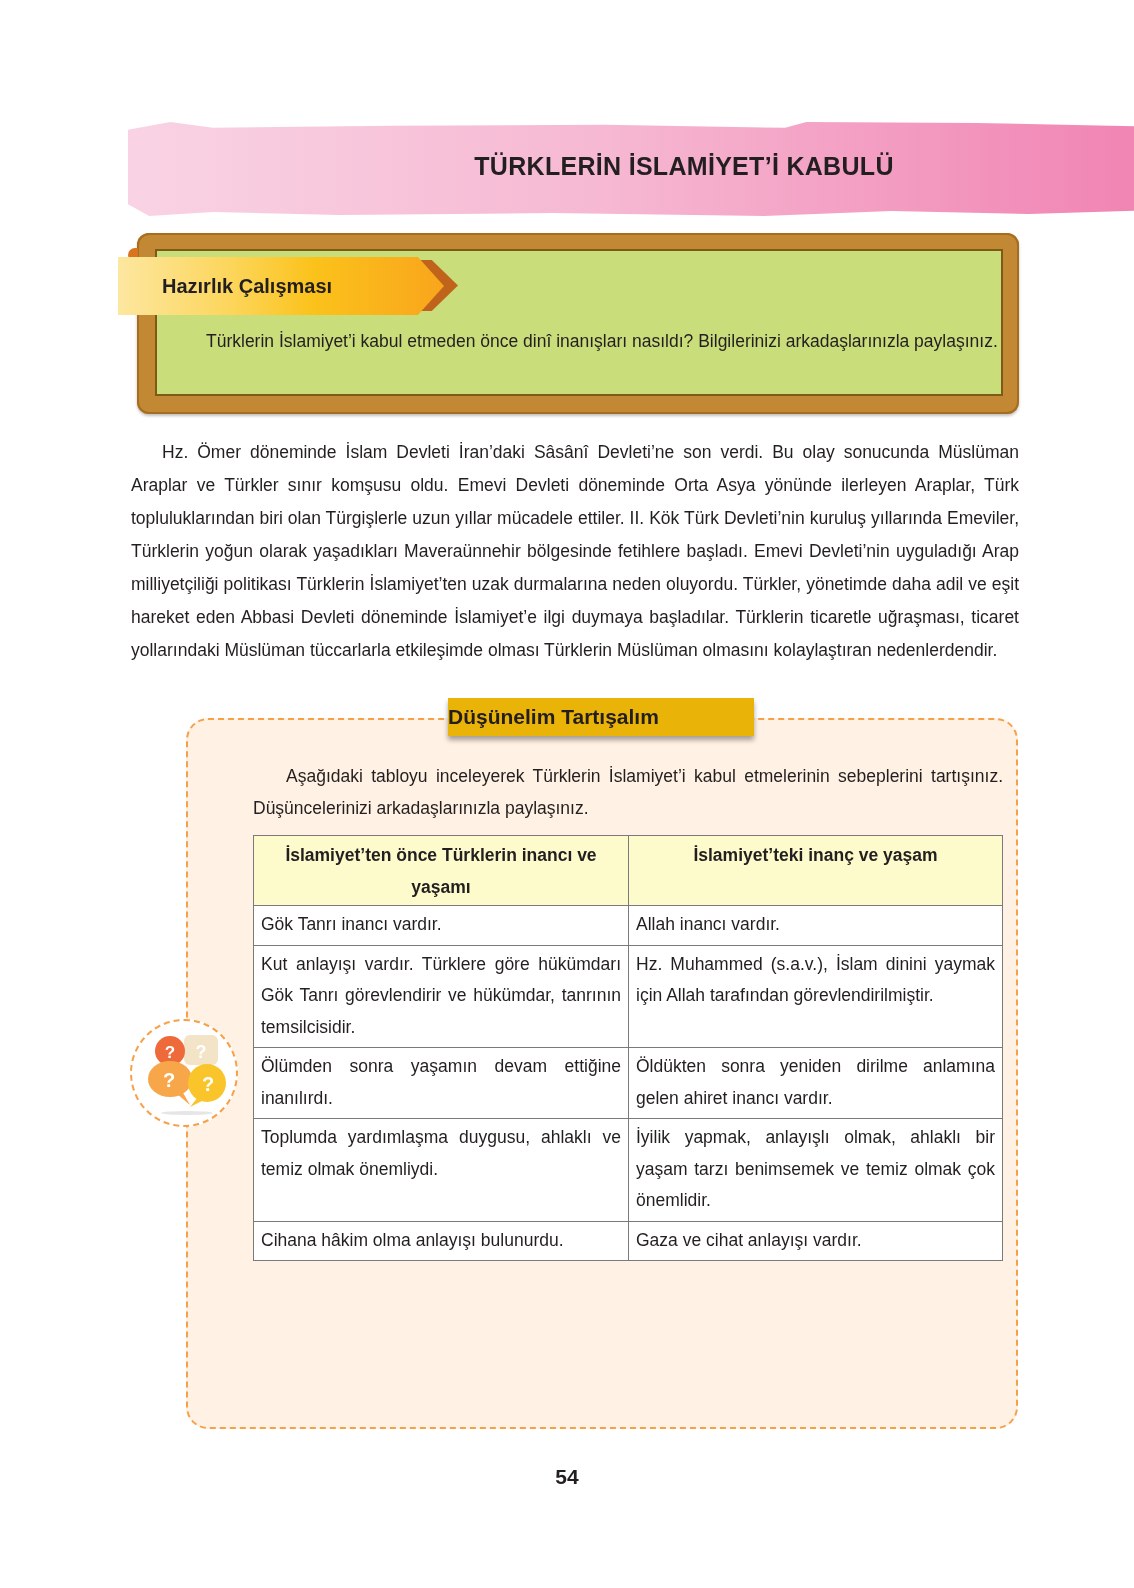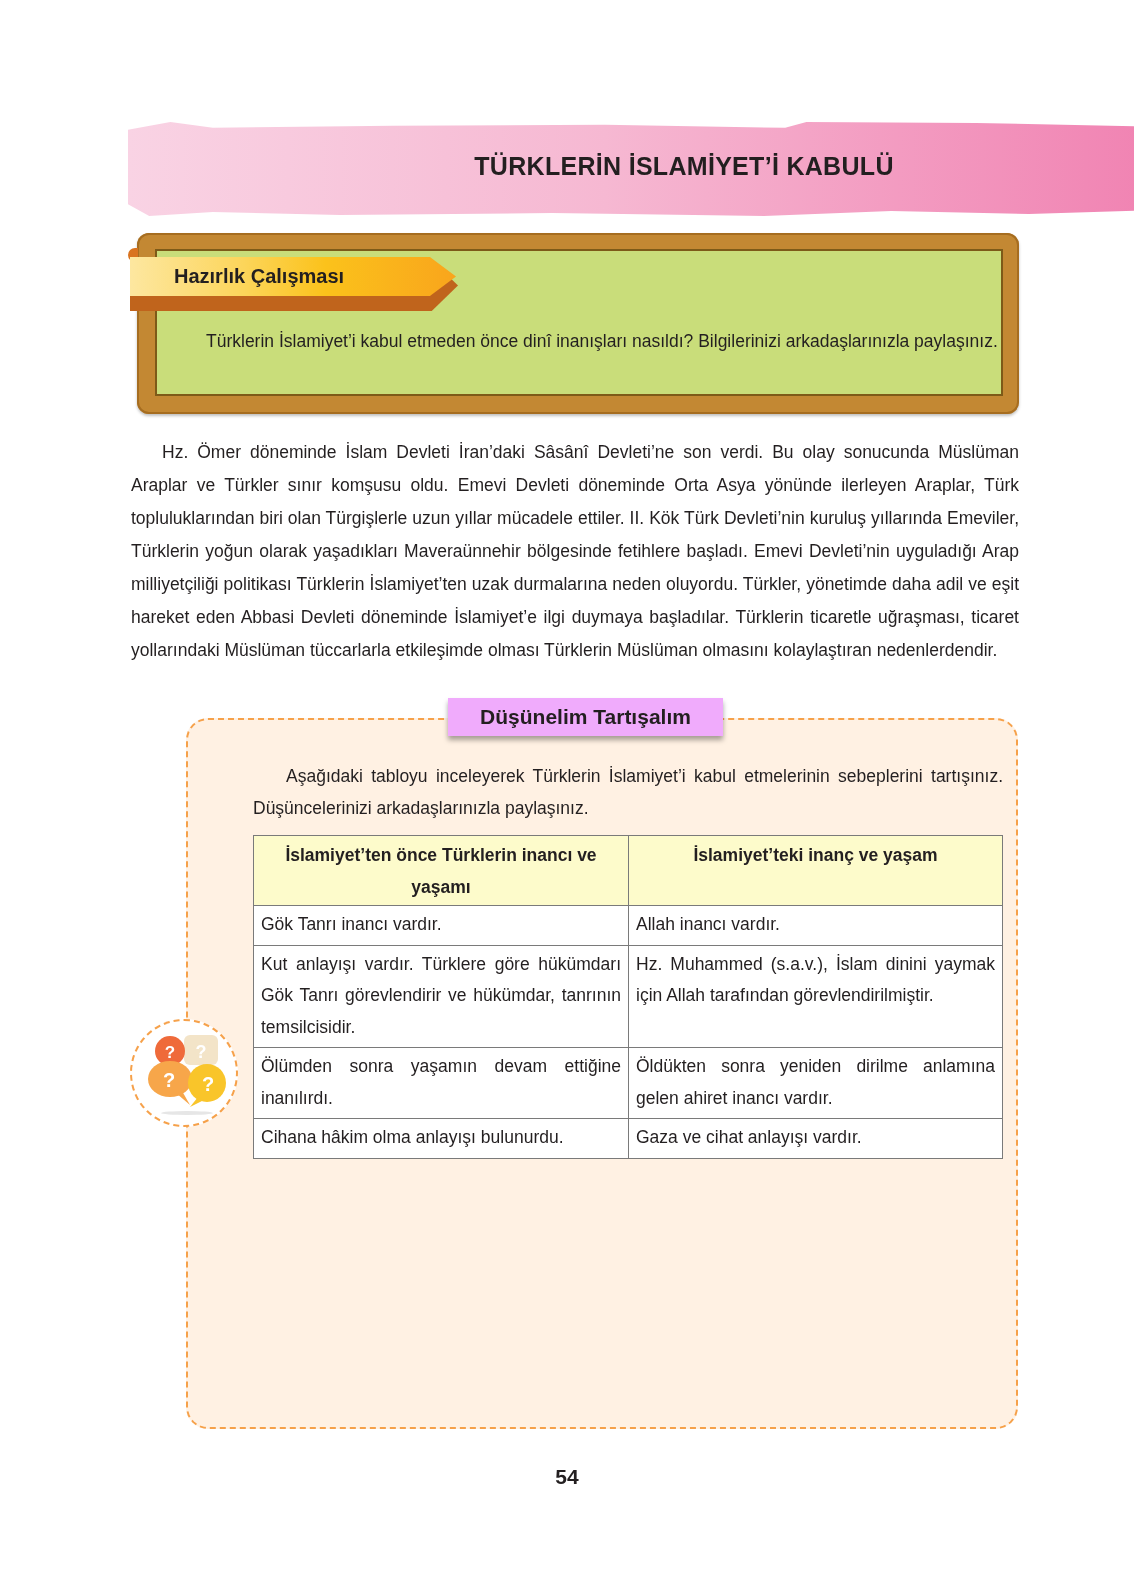--- a/index.html
+++ b/index.html
@@ -22,21 +22,21 @@
   .prep-frame {
     position: absolute; left: 137px; top: 233px; width: 882px; height: 181px;
     background: #c38833; border-radius: 12px;
     box-shadow: inset 0 0 0 2px #a66d20, 0 2px 3px rgba(0,0,0,0.25);
   }
   .prep-inner {
     position: absolute; left: 18px; top: 16px; right: 16px; bottom: 18px;
     background: #c9dd7a; border: 2px solid #7d5a18; box-sizing: border-box;
   }
   .prep-tab {
-    position: absolute; left: 130px; top: 257px; width: 326px; height: 39px;
+    position: absolute; left: 118px; top: 257px; width: 326px; height: 58px;
     background: linear-gradient(90deg, #fde7a0 0%, #fcd55a 35%, #fbc21b 60%, #f9a51c 100%);
     clip-path: polygon(0 0, 92% 0, 100% 50%, 92% 100%, 0 100%);
     display: flex; align-items: center; filter: drop-shadow(0 2px 1px rgba(140,70,10,0.5));
   }
   .prep-tab-shadow {
     position: absolute; left: 130px; top: 260px; width: 328px; height: 51px;
     background: #c0641c;
     clip-path: polygon(0 0, 92% 0, 100% 50%, 92% 100%, 0 100%);
   }
   .prep-tab-curl {
@@ -56,23 +56,23 @@
     position: absolute; left: 131px; top: 436px; width: 888px;
     font-size: 17.5px; line-height: 33px; text-align: justify; color: #231f20;
   }
   .main-para .indent { display: inline-block; width: 31px; }
   
   .disc-box {
     position: absolute; left: 186px; top: 718px; width: 832px; height: 711px;
     background: #fff1e3; border: 2px dashed #f6a14a; border-radius: 22px; box-sizing: border-box;
   }
   .disc-tab {
-    position: absolute; left: 448px; top: 698px; width: 275px; height: 38px;
-    background: #f0abfc; box-shadow: 0 4px 5px rgba(0,0,0,0.35);
-    display: flex; align-items: center; justify-content: center;
+    position: absolute; left: 448px; top: 698px; width: 306px; height: 38px;
+    background: #eab308; box-shadow: 0 4px 5px rgba(0,0,0,0.35);
+    display: flex; align-items: center; 
   }
   .disc-tab-label { font-size: 21px; font-weight: bold; color: #231f20; }
   .disc-intro {
     position: absolute; left: 253px; top: 761px; width: 750px;
     font-size: 17.5px; line-height: 31.5px; text-align: justify; color: #231f20;
   }
   .disc-intro .indent { display: inline-block; width: 33px; }
   
   .icon-circle {
     position: absolute; left: 130px; top: 1019px; width: 108px; height: 108px;
@@ -152,19 +152,23 @@
     </tr>
     <tr>
       <td class="c1">Kut anlayışı vardır. Türklere göre hükümdarı Gök Tanrı görevlendirir ve hükümdar, tanrının temsilcisidir.</td>
       <td>Hz. Muhammed (s.a.v.), İslam dinini yaymak için Allah tarafından görevlendirilmiştir.</td>
     </tr>
     <tr>
       <td class="c1">Ölümden sonra yaşamın devam ettiğine inanılırdı.</td>
       <td>Öldükten sonra yeniden dirilme anlamına gelen ahiret inancı vardır.</td>
     </tr>
     <tr>
+      <td class="c1">Toplumda yardımlaşma duygusu, ahlaklı ve temiz olmak önemliydi.</td>
+      <td>İyilik yapmak, anlayışlı olmak, ahlaklı bir yaşam tarzı benimsemek ve temiz olmak çok önemlidir.</td>
+    </tr>
+    <tr>
       <td class="c1">Cihana hâkim olma anlayışı bulunurdu.</td>
       <td>Gaza ve cihat anlayışı vardır.</td>
     </tr>
   </tbody>
 </table>
 
 <div class="page-number">54</div>
 
 </body></html>

